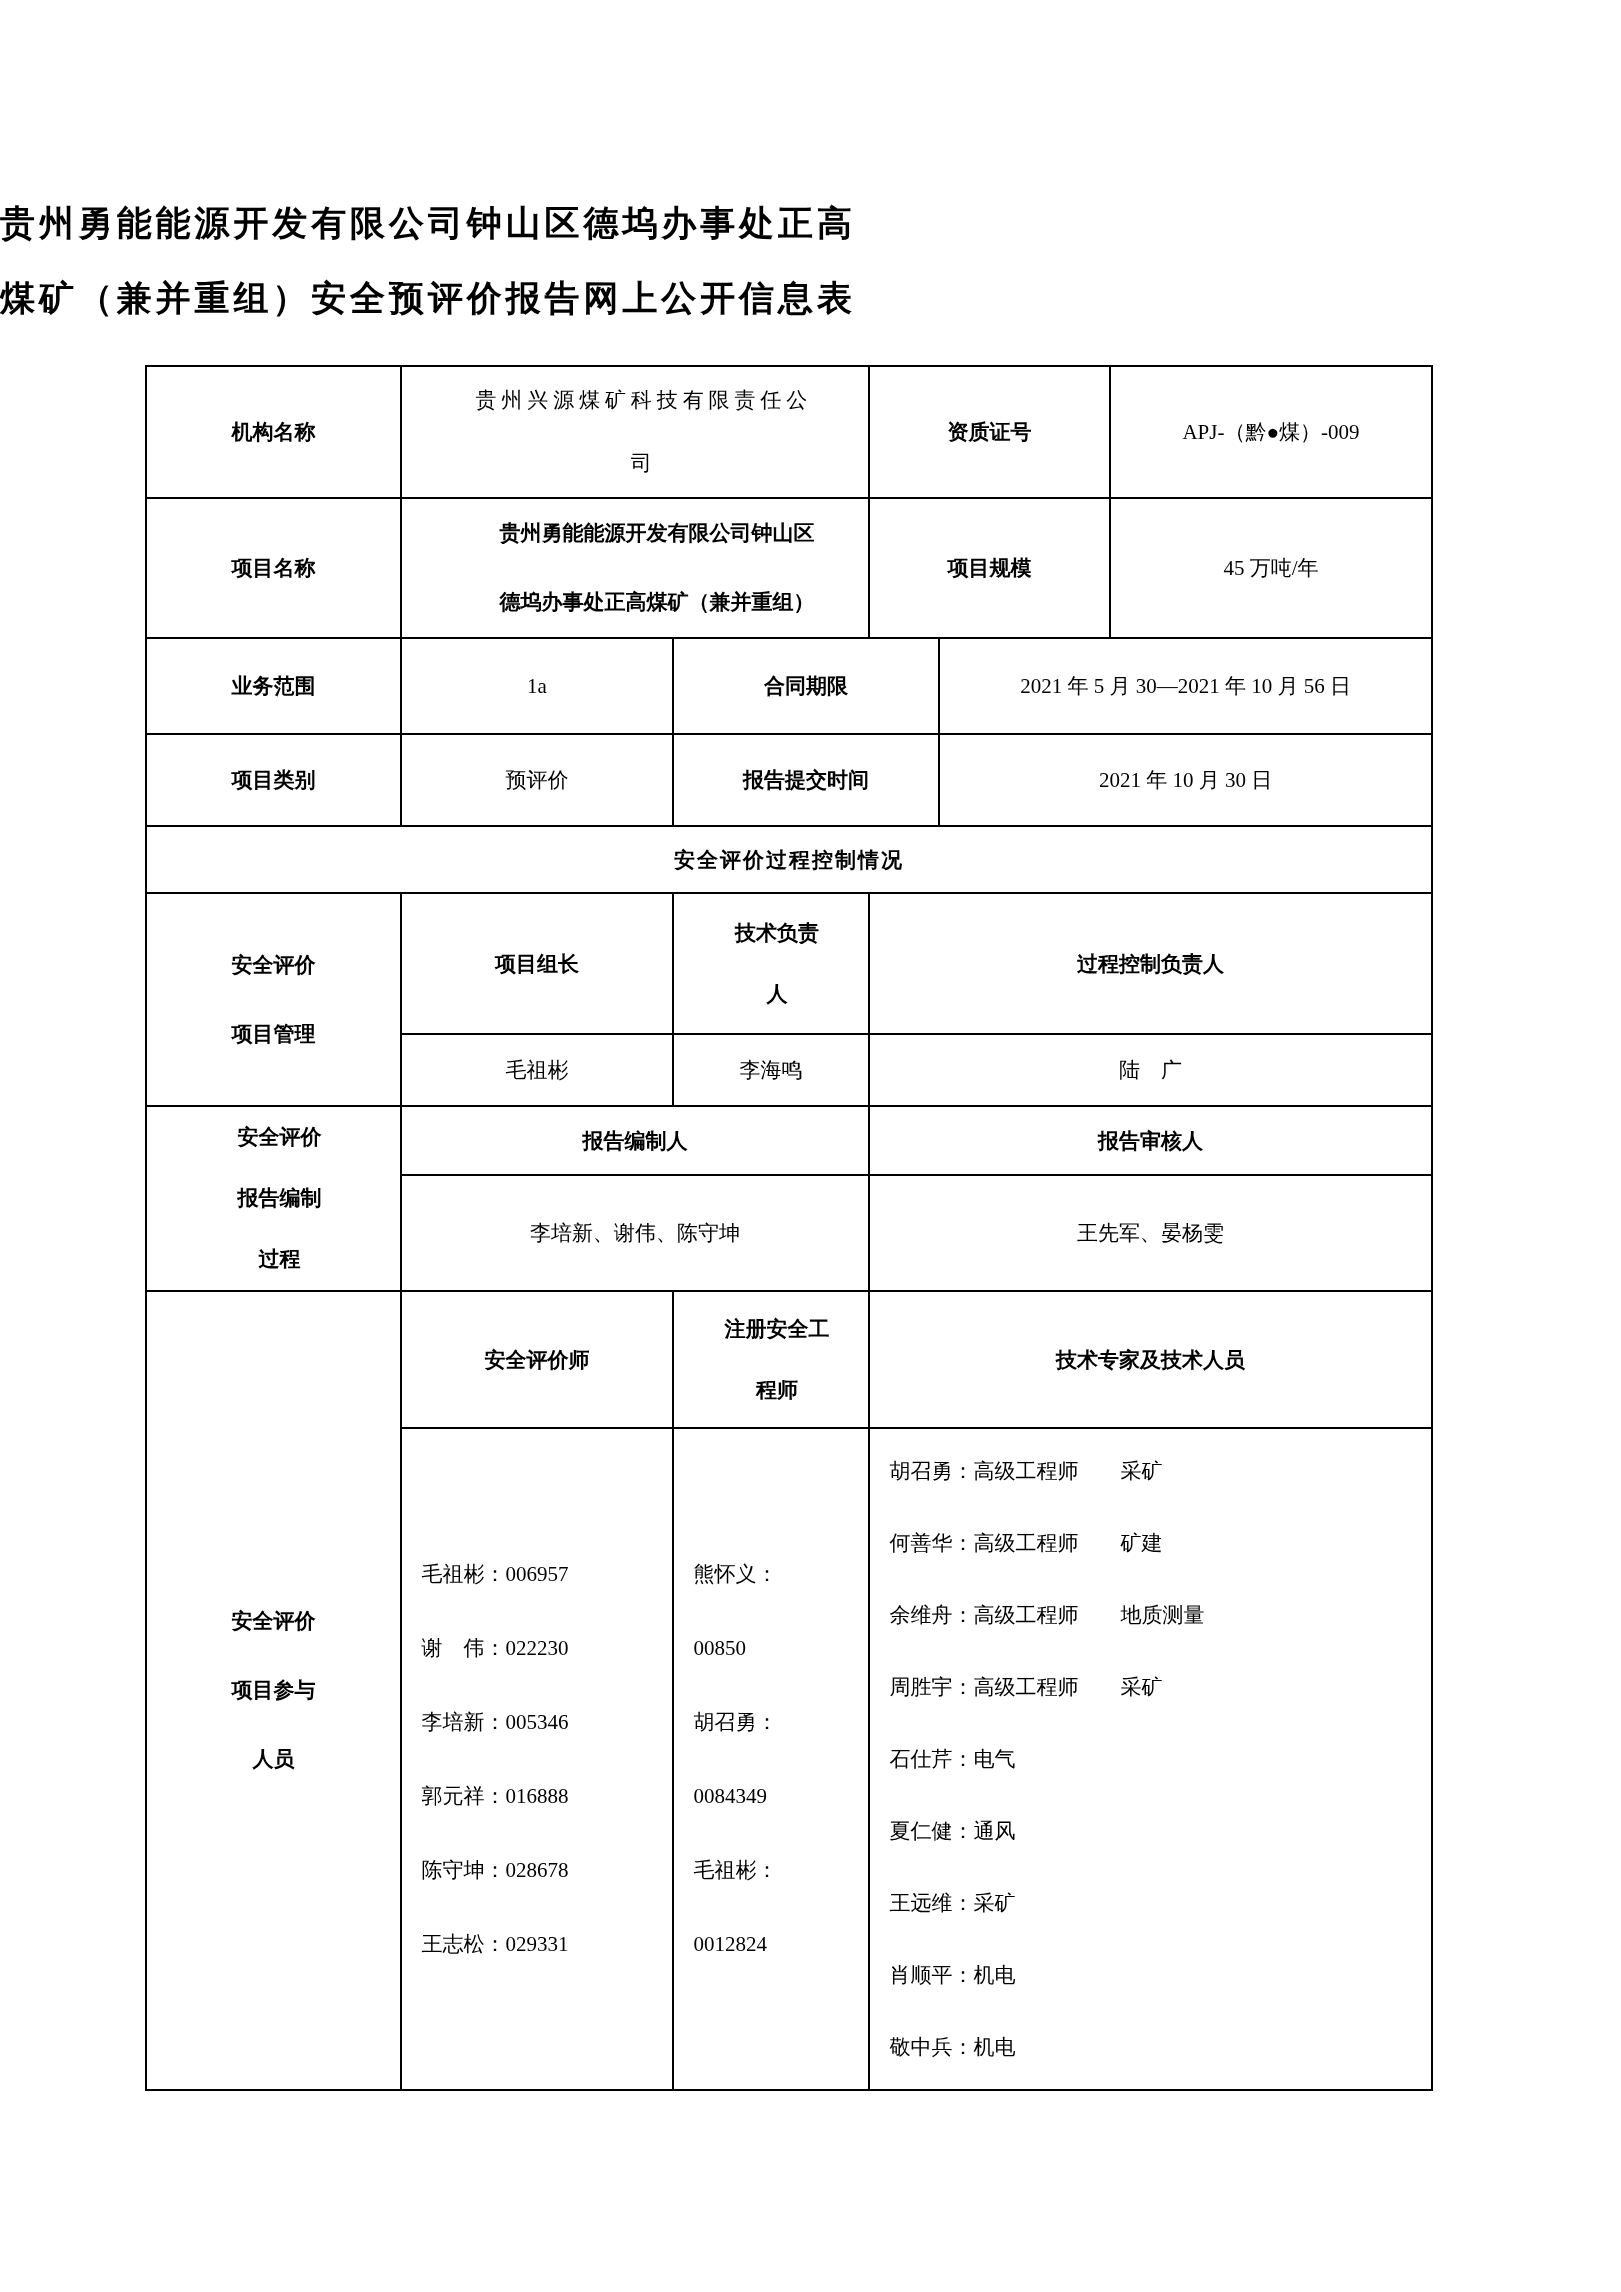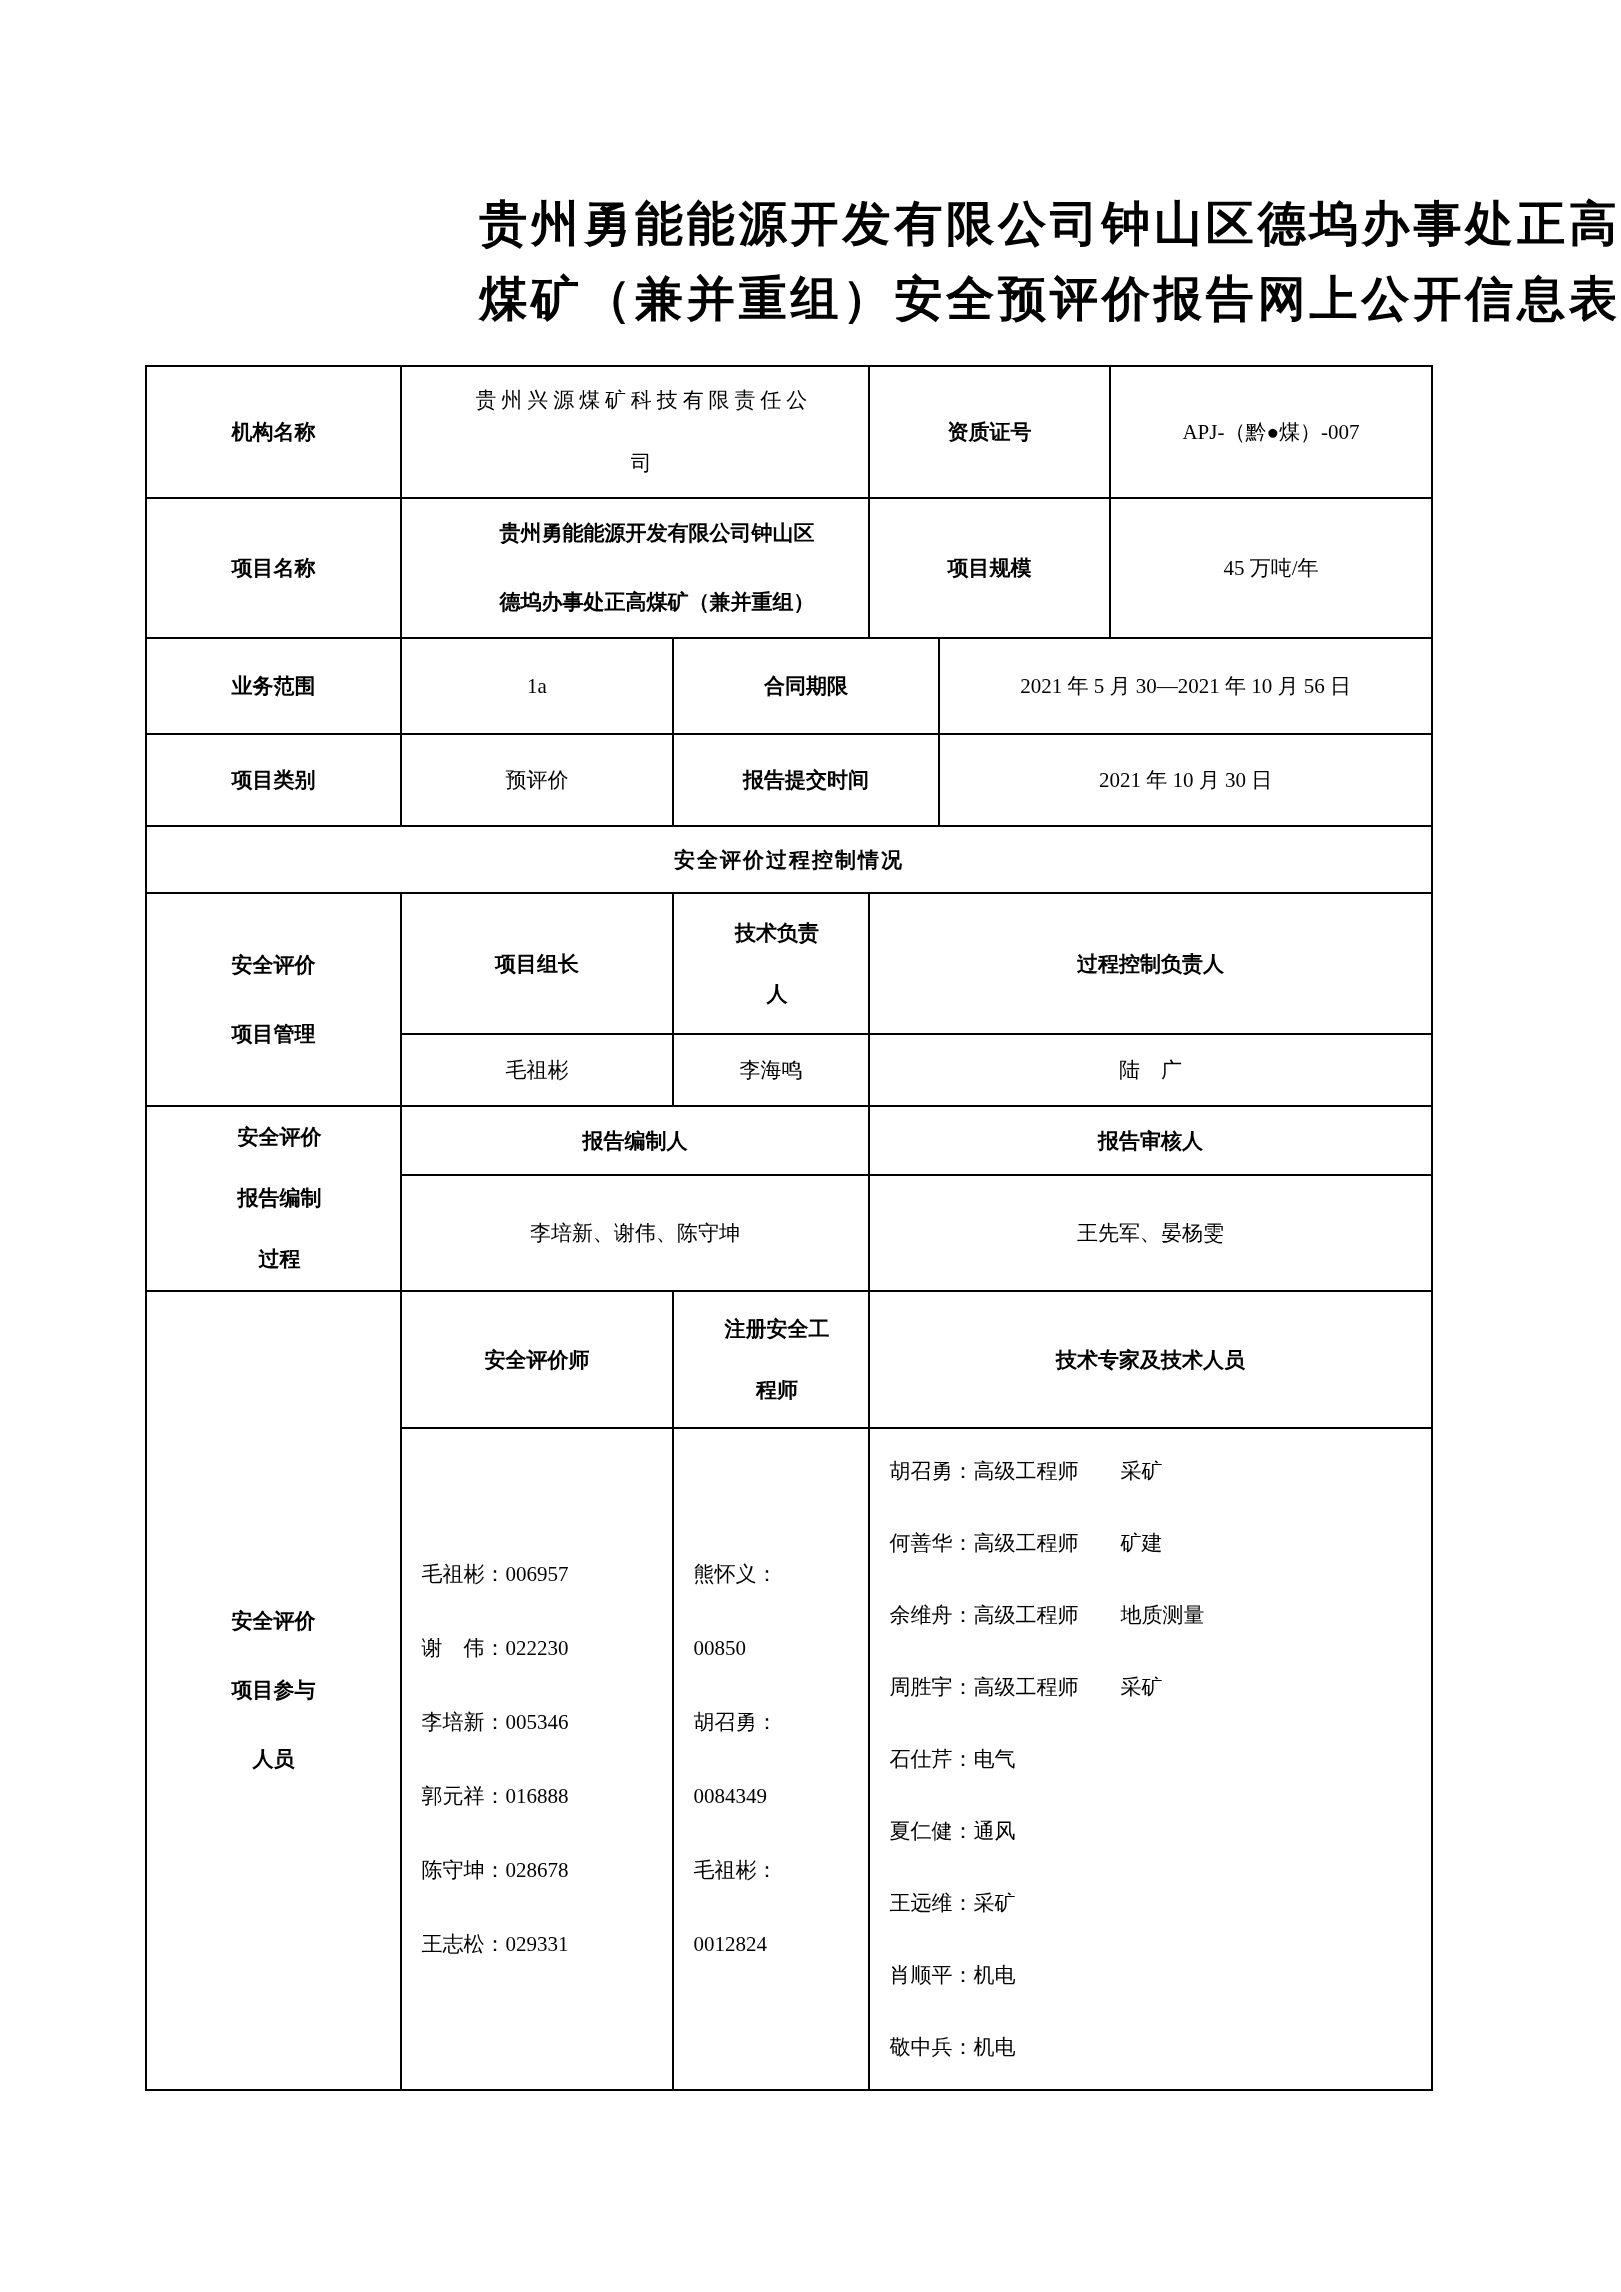--- a/index.html
+++ b/index.html
@@ -2,22 +2,22 @@
 <html><head>
 <meta charset="utf-8">
 <style>
   * { margin:0; padding:0; box-sizing:border-box; }
   html,body { background:#ffffff; }
   .page {
     width:1621px; height:2293px; background:#ffffff; position:relative;
     font-family:"Liberation Serif", serif; color:#000;
   }
   .doc-title {
-    padding-top:186px; text-align:right;
-    font-weight:bold; font-size:48px; line-height:75px; letter-spacing:3.9px;
+    padding-top:186px; text-align:left;
+    font-weight:bold; font-size:35px; line-height:75px; letter-spacing:3.9px;
   }
   table.info {
     border-collapse:collapse; table-layout:fixed;
     margin-left:145px; margin-top:29px; width:1286px;
     border:2.9px solid #000;
   }
   table.info td {
     border:2px solid #000; vertical-align:middle; text-align:center;
     font-size:21px; overflow:hidden;
   }
@@ -56,21 +56,21 @@
     </colgroup>
 
     <tbody>
         <tr style="height:132px">
       <td class="lbl">机构名称</td>
       <td colspan="2" class="org-val">
         <div class="ln">贵州兴源煤矿科技有限责任公</div>
         <div class="ln">司</div>
       </td>
       <td colspan="2" class="lbl">资质证号</td>
-      <td>APJ-（黔●煤）-007</td>
+      <td>APJ-（黔●煤）-009</td>
     </tr>
 
     <tr style="height:137px">
       <td class="lbl">项目名称</td>
       <td colspan="2" class="proj-val">
         <div class="ln">贵州勇能能源开发有限公司钟山区</div>
         <div class="ln">德坞办事处正高煤矿（兼并重组）</div>
       </td>
       <td colspan="2" class="lbl">项目规模</td>
       <td>45 万吨/年</td>

